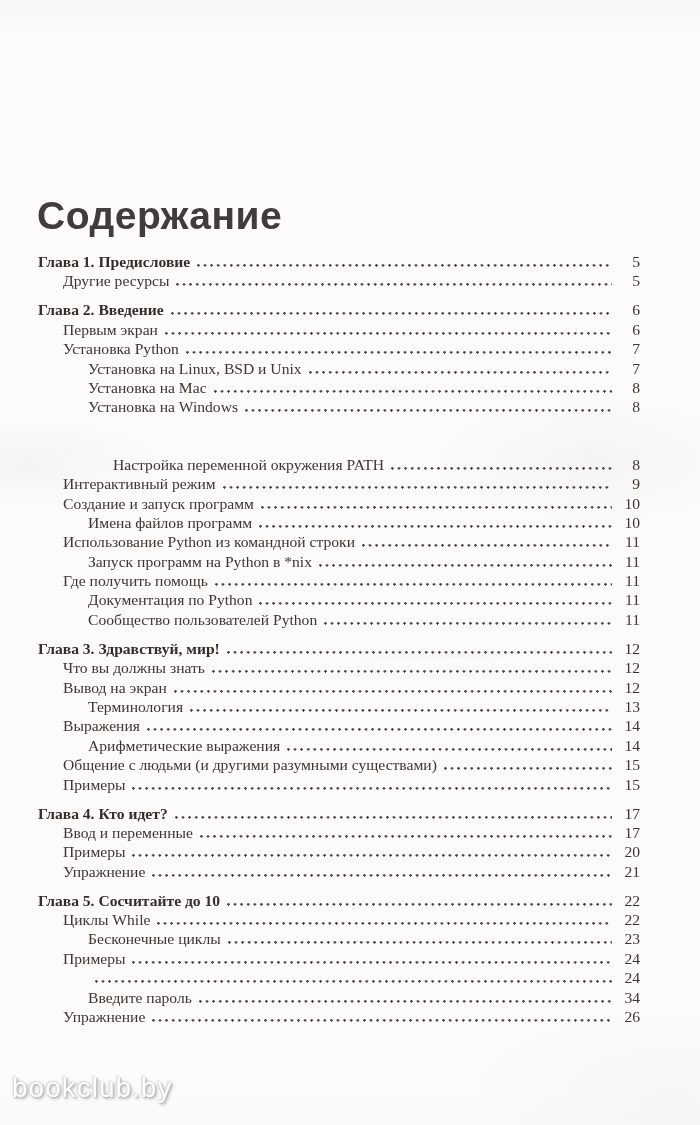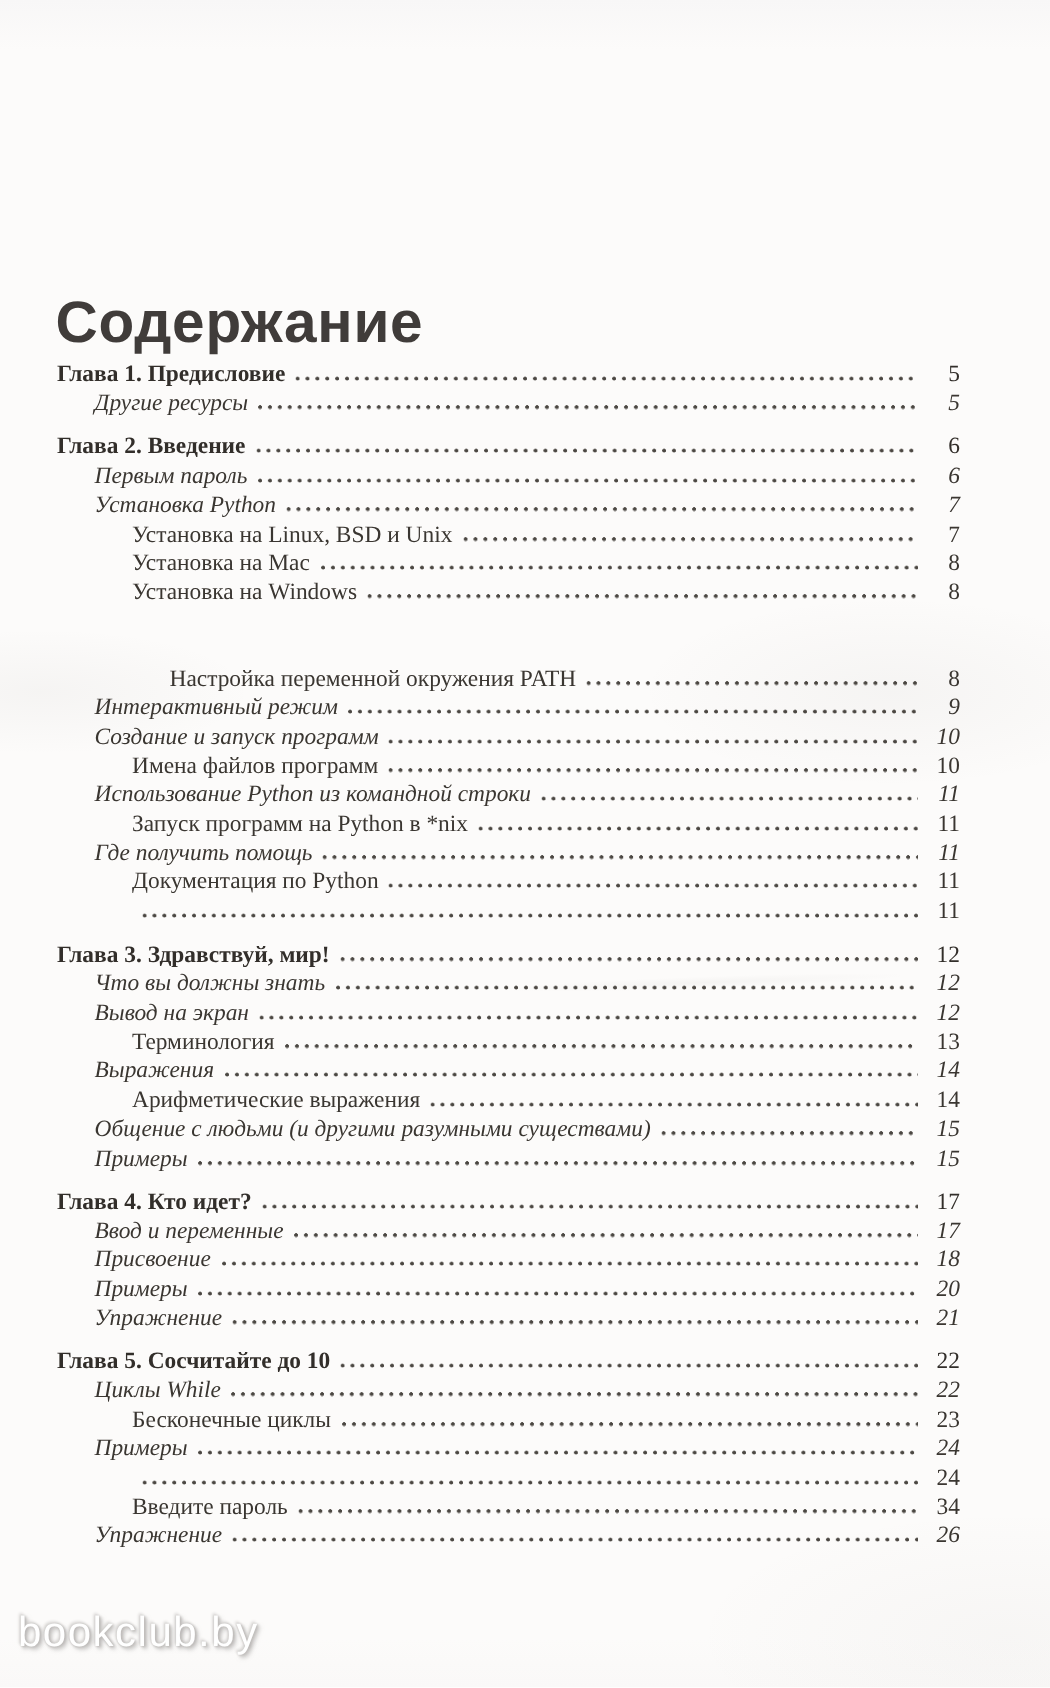--- a/index.html
+++ b/index.html
@@ -42,22 +42,22 @@
     height: 19.4px;
     font-size: 15.6px;
     line-height: 19.4px;
     white-space: nowrap;
   }
   .toc-row.chapter {
     font-weight: 700;
     margin-top: 9.6px;
     color: #322e2a;
   }
-  .toc-row.chapter:first-child { margin-top: 0; }
-  .level-1 { padding-left: 25px; font-style: italic; }
+  .toc-row.chapter:first-child { margin-top: 12px; }
+  .level-1 { padding-left: 25px; }
   .level-2 { padding-left: 50px; }
   .level-3 { padding-left: 75px; margin-top: 38px; }
   .toc-label { flex: 0 0 auto; }
   .toc-dots {
     flex: 1 1 auto;
     display: inline-block;
     height: 3px;
     margin: 0 4px 0 7px;
     background-image: radial-gradient(circle at 1.4px 1.4px, #4b4742 1.1px, rgba(0,0,0,0) 1.45px);
     background-size: 6.6px 3px;
@@ -113,21 +113,21 @@
         <span class="toc-label">Другие ресурсы</span>
         <span class="toc-dots"></span>
         <span class="toc-page">5</span>
       </div>
       <div class="toc-row level-0 chapter">
         <span class="toc-label">Глава 2. Введение</span>
         <span class="toc-dots"></span>
         <span class="toc-page">6</span>
       </div>
       <div class="toc-row level-1">
-        <span class="toc-label">Первым пароль</span>
+        <span class="toc-label">Первым экран</span>
         <span class="toc-dots"></span>
         <span class="toc-page">6</span>
       </div>
       <div class="toc-row level-1">
         <span class="toc-label">Установка Python</span>
         <span class="toc-dots"></span>
         <span class="toc-page">7</span>
       </div>
       <div class="toc-row level-2">
         <span class="toc-label">Установка на Linux, BSD и Unix</span>
@@ -178,20 +178,21 @@
         <span class="toc-label">Где получить помощь</span>
         <span class="toc-dots"></span>
         <span class="toc-page">11</span>
       </div>
       <div class="toc-row level-2">
         <span class="toc-label">Документация по Python</span>
         <span class="toc-dots"></span>
         <span class="toc-page">11</span>
       </div>
       <div class="toc-row level-2">
+        <span class="toc-label">Сообщество пользователей Python</span>
         <span class="toc-dots"></span>
         <span class="toc-page">11</span>
       </div>
       <div class="toc-row level-0 chapter">
         <span class="toc-label">Глава 3. Здравствуй, мир!</span>
         <span class="toc-dots"></span>
         <span class="toc-page">12</span>
       </div>
       <div class="toc-row level-1">
         <span class="toc-label">Что вы должны знать</span>
@@ -230,25 +231,20 @@
       </div>
       <div class="toc-row level-0 chapter">
         <span class="toc-label">Глава 4. Кто идет?</span>
         <span class="toc-dots"></span>
         <span class="toc-page">17</span>
       </div>
       <div class="toc-row level-1">
         <span class="toc-label">Ввод и переменные</span>
         <span class="toc-dots"></span>
         <span class="toc-page">17</span>
-      </div>
-      <div class="toc-row level-1">
-        <span class="toc-label">Присвоение</span>
-        <span class="toc-dots"></span>
-        <span class="toc-page">18</span>
       </div>
       <div class="toc-row level-1">
         <span class="toc-label">Примеры</span>
         <span class="toc-dots"></span>
         <span class="toc-page">20</span>
       </div>
       <div class="toc-row level-1">
         <span class="toc-label">Упражнение</span>
         <span class="toc-dots"></span>
         <span class="toc-page">21</span>

